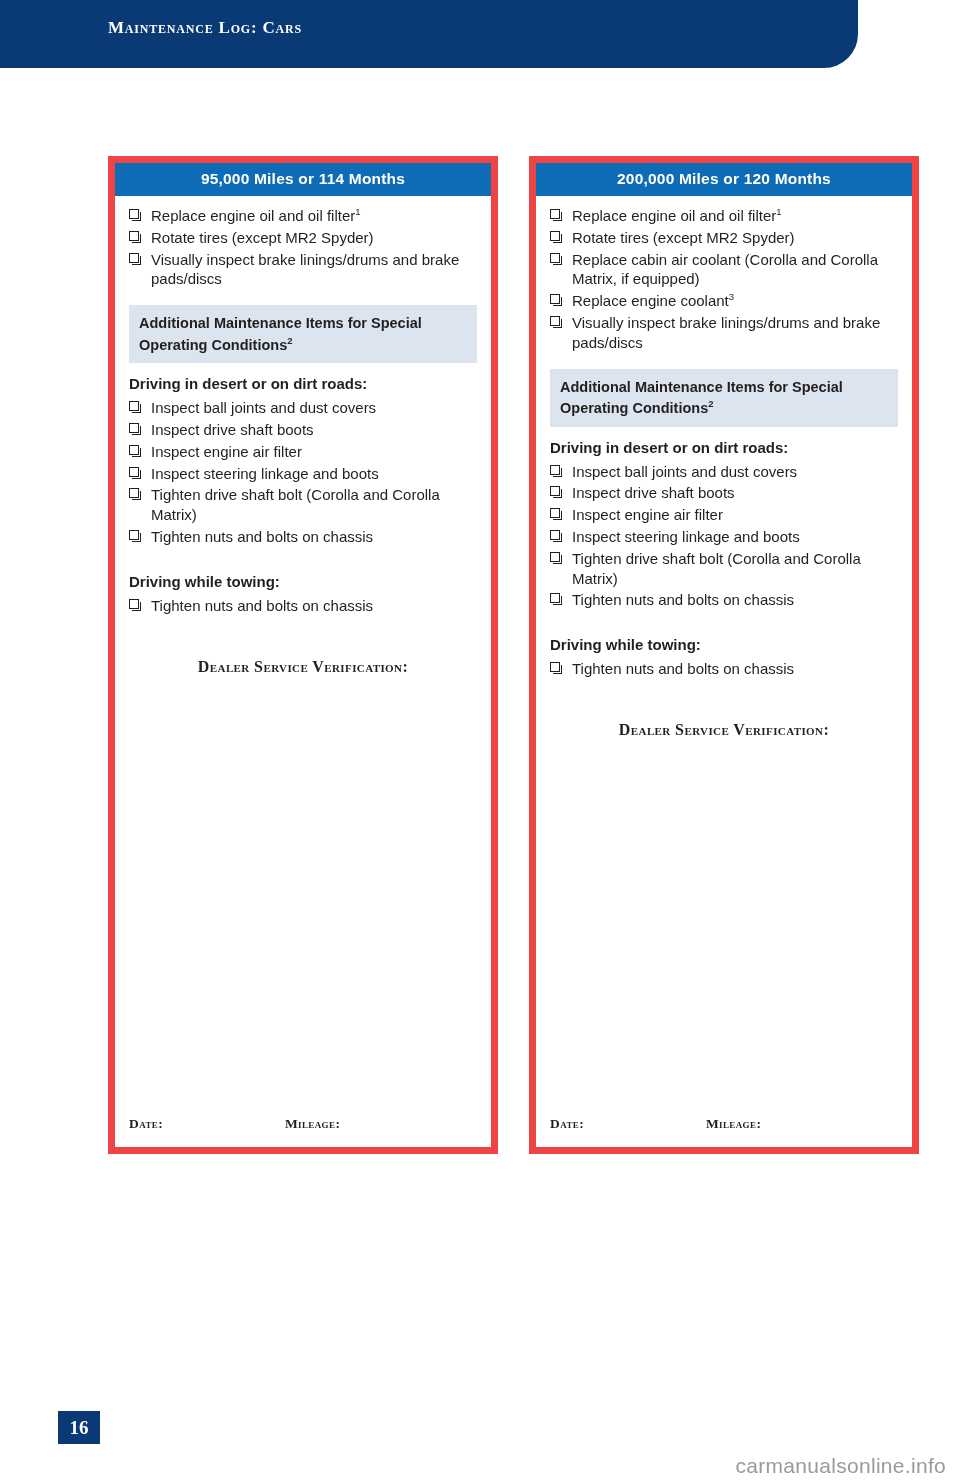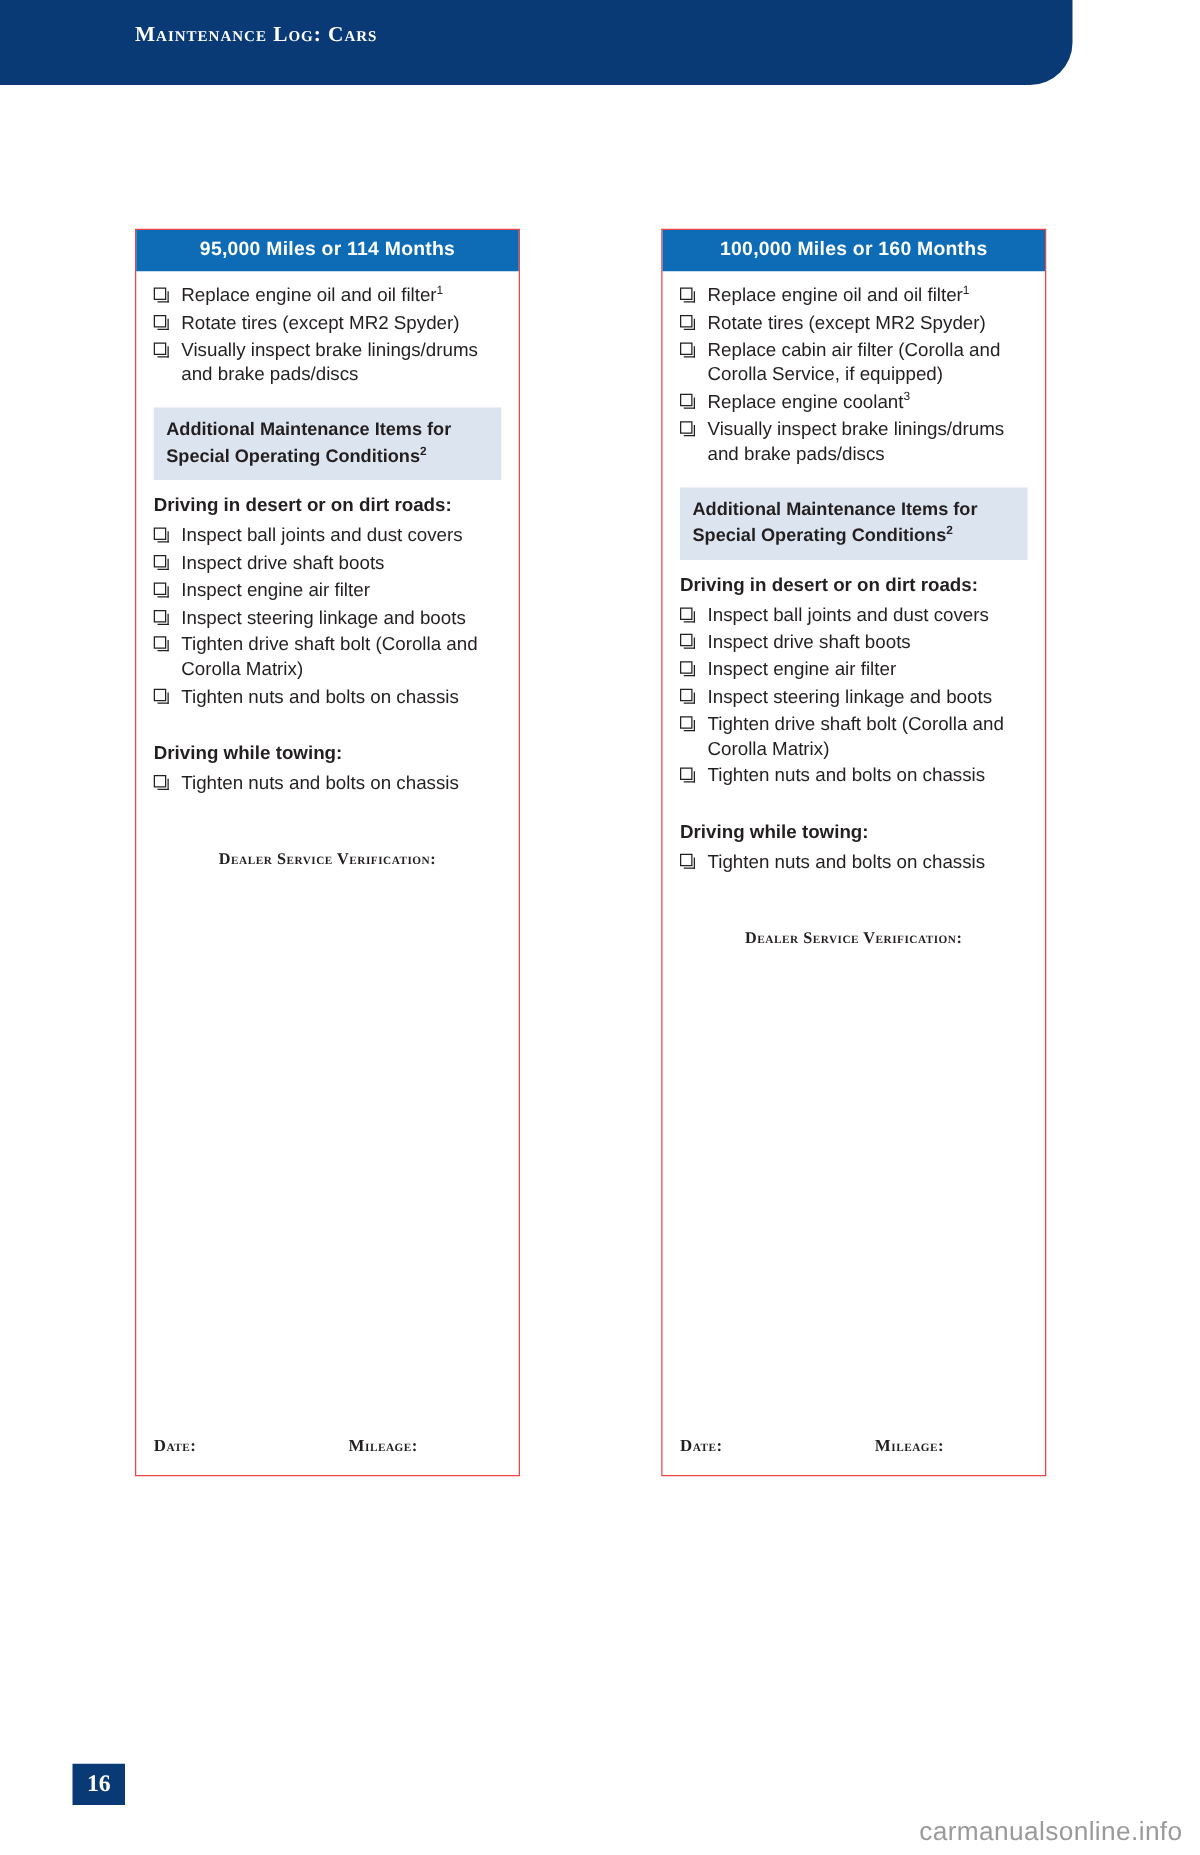--- a/index.html
+++ b/index.html
@@ -33,24 +33,24 @@
     font-size: 17px;
     font-weight: bold;
     letter-spacing: 0.8px;
     font-variant: small-caps;
     font-family: "Liberation Serif", serif;
   }
 
   
   .sheet {
     position: absolute;
-    top: 183px;
-    width: 308px;
+    top: 156px;
+    width: 390px;
     height: 998px;
-    border: 1px solid #ef4444;
+    border: 7px solid #ef4444;
     background: #ffffff;
     box-sizing: border-box;
   }
   .sheet.left { left: 108px; }
   .sheet.right { left: 529px; }
 
   .sheet-title {
     background: #0d6cb5;
     color: #ffffff;
     font-size: 15.5px;
@@ -116,21 +116,21 @@
     font-weight: bold;
     font-size: 15px;
     color: #231f20;
     margin: 6px 0 6px 0;
   }
   .sub-head.towing { margin-top: 26px; }
 
   .dealer-verif {
     text-align: center;
     font-weight: bold;
-    font-size: 13px;
+    font-size: 16px;
     color: #231f20;
     font-variant: small-caps;
     letter-spacing: 0.4px;
     margin-top: 42px;
     font-family: "Liberation Serif", serif;
   }
 
   .footer-row {
     position: absolute;
     bottom: 14px;
@@ -208,26 +208,26 @@
     <div class="dealer-verif">Dealer Service Verification:</div>
 
     <div class="footer-row">
       <span>Date:</span>
       <span class="mileage">Mileage:</span>
     </div>
   </div>
 </div>
 
 <div class="sheet right">
-  <div class="sheet-title">100,000 Miles or 160 Months</div>
+  <div class="sheet-title">200,000 Miles or 120 Months</div>
   <div class="body-area">
     <ul class="check-list" id="list-1-main">
         <li><span class="box"></span><span>Replace engine oil and oil filter</span><sup>1</sup></li>
         <li><span class="box"></span><span>Rotate tires (except MR2 Spyder)</span></li>
-        <li><span class="box"></span><span>Replace cabin air filter (Corolla and Corolla Service, if equipped)</span></li>
+        <li><span class="box"></span><span>Replace cabin air coolant (Corolla and Corolla Matrix, if equipped)</span></li>
         <li><span class="box"></span><span>Replace engine coolant</span><sup>3</sup></li>
         <li><span class="box"></span><span>Visually inspect brake linings/drums and brake pads/discs</span></li>
       </ul>
 
     <div class="special-band">
       <span>Additional Maintenance Items for Special Operating Conditions</span><sup>2</sup>
     </div>
 
     <div class="sub-head">Driving in desert or on dirt roads:</div>
     <ul class="check-list" id="list-1-desert">

